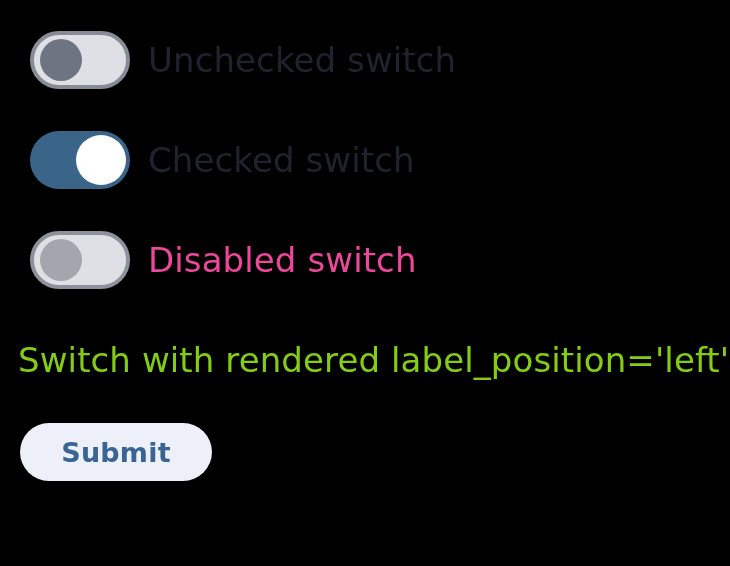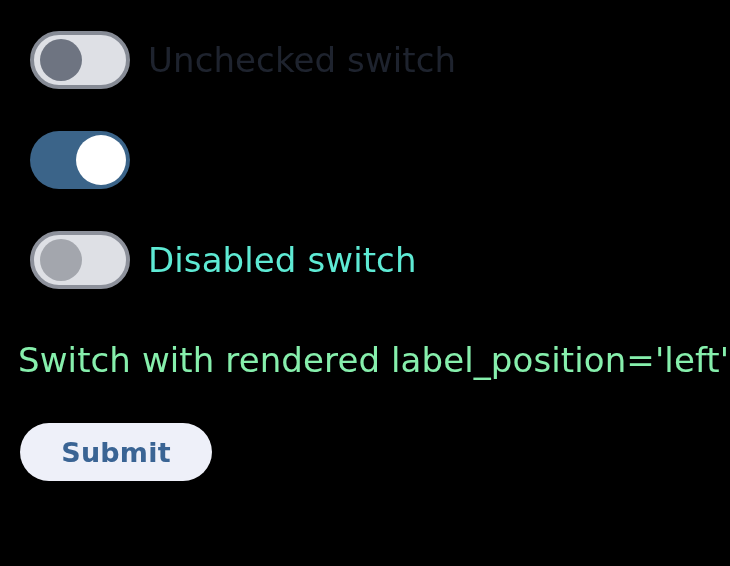--- a/index.html
+++ b/index.html
@@ -82,25 +82,25 @@
   
   .label {
     font-size: 34px;
     line-height: 1;
     color: #1e232e;
     white-space: nowrap;
     letter-spacing: 0.1px;
   }
 
   .label.muted {
-    color: #5eead4;
+    color: #ec4899;
   }
 
   .label.dim {
-    color: #86efac;
+    color: #84cc16;
   }
 
   
   #row-unchecked { left: 30px; top: 31px; }
   #row-checked   { left: 30px; top: 131px; }
   #row-disabled  { left: 30px; top: 231px; }
 
   
   #row-left-label {
     left: 18px;
@@ -144,20 +144,21 @@
     <div class="switch off">
       <div class="knob"></div>
     </div>
     <span class="label">Unchecked switch</span>
   </div>
 
   <div class="switch-row" id="row-checked">
     <div class="switch on">
       <div class="knob"></div>
     </div>
+    <span class="label">Checked switch</span>
   </div>
 
   <div class="switch-row" id="row-disabled">
     <div class="switch disabled">
       <div class="knob"></div>
     </div>
     <span class="label muted">Disabled switch</span>
   </div>
 
   <div class="switch-row" id="row-left-label">

